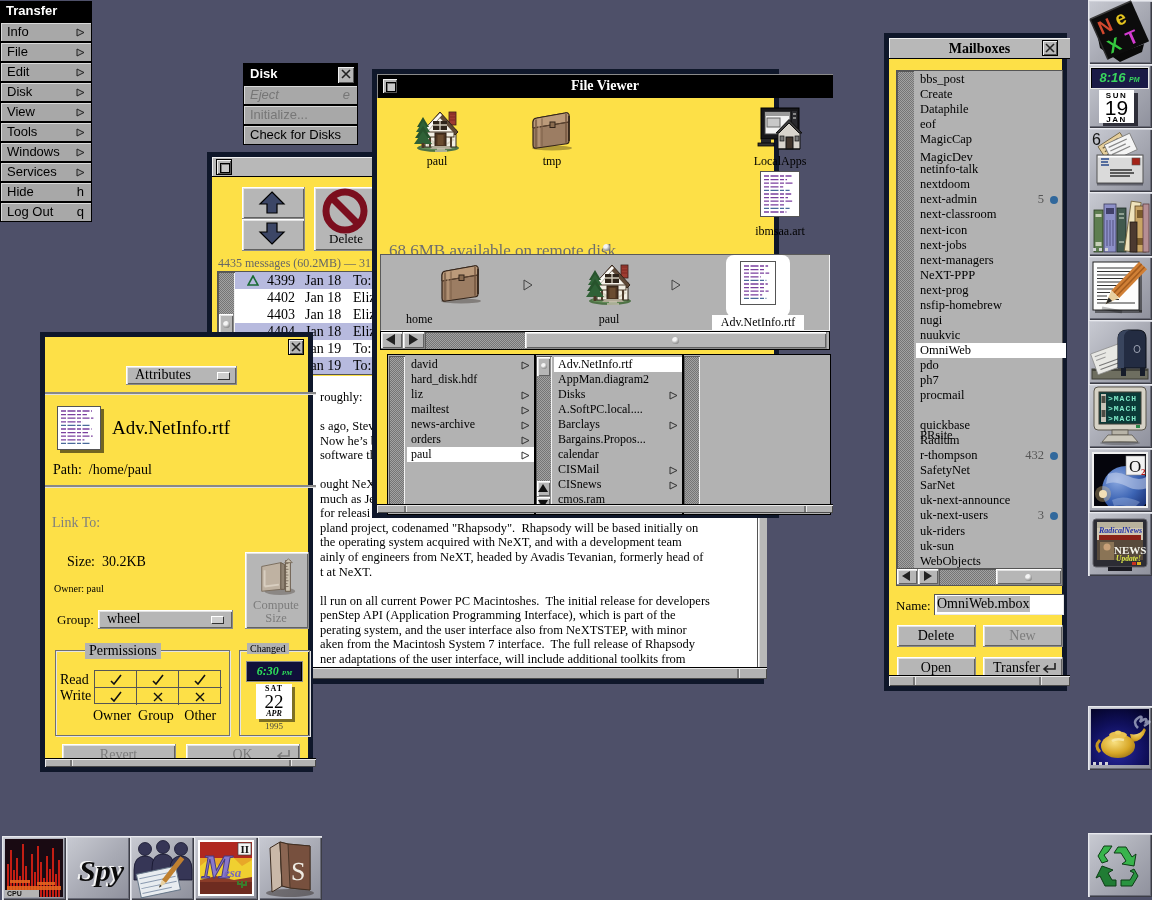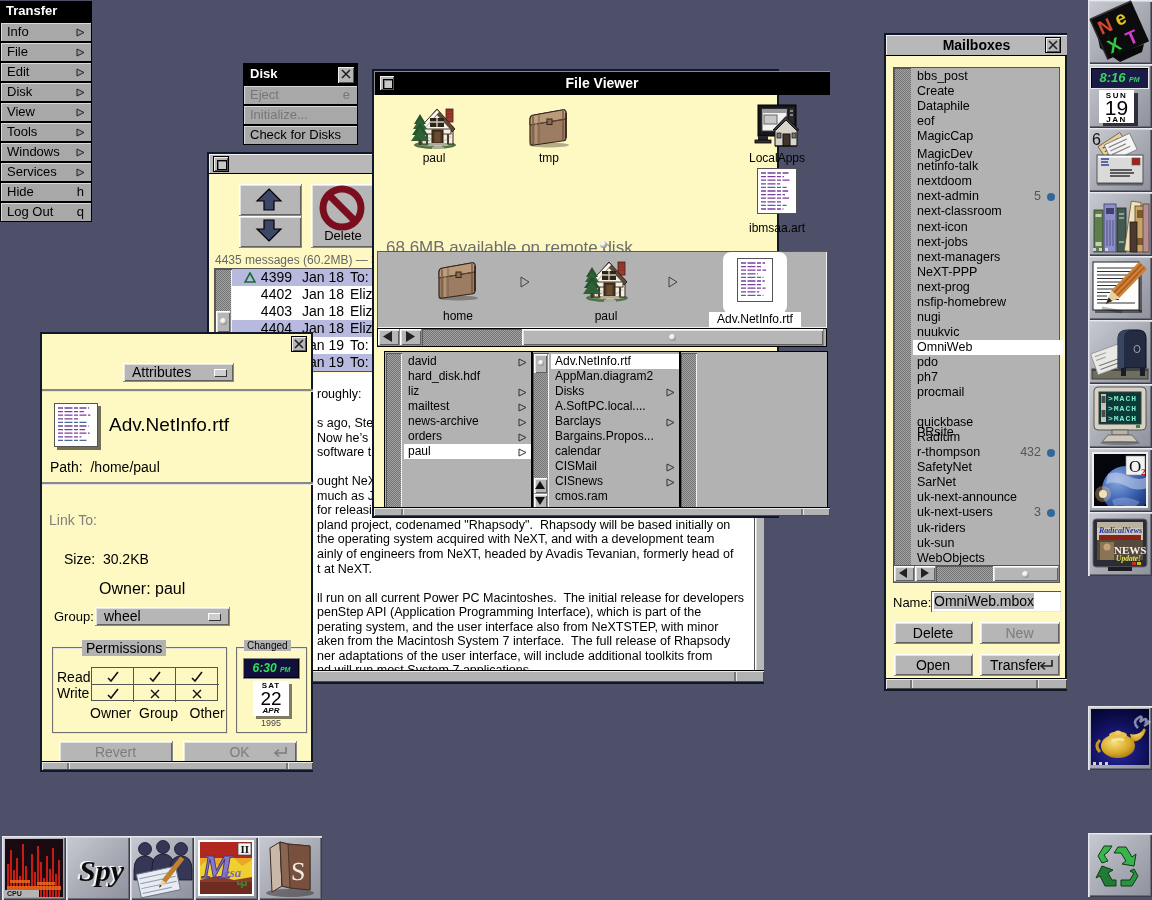--- a/index.html
+++ b/index.html
@@ -1,19 +1,19 @@
 <!DOCTYPE html>
 <html><head>
 <meta charset="utf-8">
 <style>
   html,body{margin:0;padding:0;}
   #desk{position:relative;width:1152px;height:900px;background:#4e5069;overflow:hidden;
         font-family:"Liberation Sans",sans-serif;color:#000;}
   .w{position:absolute;box-sizing:border-box;}
-  .win{background:#fef9c3;border:2px solid #0f172a;}
+  .win{background:#fde047;border:5px solid #0f172a;font-family:Liberation Serif, serif;}
   .tbk{background:#000;color:#fff;font-weight:bold;font-size:14px;text-align:center;
        box-shadow:inset 1px 1px 0 #8a8a8a;}
   .tbg{background:#b8b8b8;color:#000;font-weight:bold;font-size:14px;text-align:center;
        box-shadow:inset 1px 1px 0 #f0f0f0;border-bottom:1px solid #000;}
   .btn{background:#b6b6b6;box-shadow:inset 1px 1px 0 #ffffff, inset 2px 2px 0 #e2e2e2,
        inset -1px -1px 0 #616161;border:1px solid #8a8a8a;border-top:none;border-left:none;}
   .sunk{box-shadow:inset 1px 1px 0 #5a5a5a, inset -1px -1px 0 #f2f2f2;}
   .tex{background-image:conic-gradient(#a2a2a2 25%,#757575 0 50%,#a2a2a2 0 75%,#757575 0);
        background-size:2px 2px;}
   .dimple{width:7px;height:7px;border-radius:50%;
@@ -206,21 +206,21 @@
             <path d="M5 17 Q5 13 9 13 L37 8 Q41 7 41 11 L41 36 Q41 39 37 39 L9 43 Q5 44 5 40 Z" fill="#9c7d63" stroke="#33241a" stroke-width="1.2"></path>
             <path d="M5 17 Q5 13 9 13 L37 8 Q41 7 41 11 L41 17 L5 23 Z" fill="#bb9a7a" stroke="#33241a" stroke-width="1"></path>
             <path d="M5 23 L41 17" stroke="#5d4430" stroke-width="1.2"></path>
             <path d="M8 14.5 L8 42" stroke="#7c6048" stroke-width="1.6"></path>
             <path d="M11 14 L11 41.7" stroke="#c4a484" stroke-width="1"></path>
             <path d="M14 13.4 L14 41.2" stroke="#7c6048" stroke-width="1"></path>
             <rect x="22" y="17" width="5" height="5.5" fill="#8a6c50" stroke="#33241a" stroke-width="1"></rect>
             <path d="M41 11 L41 36" stroke="#33241a" stroke-width="1.6"></path>
             <path d="M38 9 L38 37.8" stroke="#6a4c36" stroke-width="1.2"></path>
           </svg></div>
-    <div class="lbl" style="left:26px;top:58px;width:110px;text-align:center;font-size:12px;">home</div>
+    <div class="lbl" style="left:26px;top:58px;width:110px;text-align:left;font-size:12px;">home</div>
     <svg class="w" style="left:142px;top:24px;" width="12" height="14">
           <polygon points="2,2 10,7 2,12" fill="#b2b2b2" stroke="#444"></polygon>
         </svg>
     <div class="w" id="ic-paul2" style="left:205px;top:4px;width:48px;height:48px;"><svg width="100%" height="100%" viewBox="0 0 48 48">
             <ellipse cx="25" cy="43" rx="21" ry="4" fill="#4f7246"></ellipse>
             <ellipse cx="25" cy="42" rx="18" ry="3" fill="#67905c"></ellipse>
             <rect x="36" y="7" width="7" height="13" fill="#9e3c32" stroke="#3a1a16" stroke-width="0.8"></rect>
             <path d="M37 9 h5 M37 12 h5 M37 15 h5" stroke="#7a2420" stroke-width="0.8"></path>
             <rect x="12" y="25" width="31" height="17" fill="#f2efe4" stroke="#33291e" stroke-width="1"></rect>
             <path d="M13 26 L20 30 L16 34 L22 38 L14 40" stroke="#d8d2c0" stroke-width="2" fill="none"></path>
@@ -366,21 +366,21 @@
   <div class="menuit">Hide<span style="position:absolute;right:7px;">h</span></div>
   <div class="menuit">Log Out<span style="position:absolute;right:7px;">q</span></div>
 </div>
 
 <div class="w" style="left:243px;top:63px;width:115px;border:1px solid #000;background:#000;">
   <div style="height:20px;background:#000;color:#fff;font-weight:bold;font-size:13px;line-height:20px;padding-left:6px;position:relative;">Disk
     <div class="xbtn" style="position:absolute;right:2px;top:2px;"><svg width="14" height="14">
             <path d="M3 3 L11 11 M11 3 L3 11" stroke="#222" stroke-width="1.6"></path>
           </svg></div>
   </div>
-  <div class="menuit" style="color:#777;">Eject<span style="position:absolute;right:7px;">e</span></div>
+  <div class="menuit" style="color:#777;font-style:italic;">Eject<span style="position:absolute;right:7px;">e</span></div>
   <div class="menuit" style="color:#777;">Initialize...</div>
   <div class="menuit">Check for Disks</div>
 </div>
 
 <div class="w win" style="left:40px;top:332px;width:273px;height:440px;">
   <div class="w xbtn" style="right:4px;top:2px;"><svg width="14" height="14">
           <path d="M3 3 L11 11 M11 3 L3 11" stroke="#222" stroke-width="1.6"></path>
         </svg></div>
   <div class="w btn" style="left:81px;top:29px;width:111px;height:19px;font-size:14px;line-height:18px;">
     <span style="padding-left:9px;">Attributes</span>
@@ -398,25 +398,37 @@
           <line x1="4" y1="26.6" x2="31" y2="26.6" stroke="#7a3f9e" stroke-width="1.3" stroke-dasharray="5 1.5 8 1.5 4 1.5 7 1.5"></line>
           <line x1="4" y1="30.200000000000003" x2="35.68" y2="30.200000000000003" stroke="#7a3f9e" stroke-width="1.3" stroke-dasharray="5 1.5 8 1.5 4 1.5 7 1.5"></line>
           <line x1="4" y1="33.800000000000004" x2="27.400000000000002" y2="33.800000000000004" stroke="#7a3f9e" stroke-width="1.3" stroke-dasharray="5 1.5 8 1.5 4 1.5 7 1.5"></line>
           <line x1="4" y1="37.400000000000006" x2="32.8" y2="37.400000000000006" stroke="#4a6a9a" stroke-width="1.3" stroke-dasharray="5 1.5 8 1.5 4 1.5 7 1.5"></line>
         </svg></div>
   <div class="lbl" style="left:67px;top:80px;font-size:19px;">Adv.NetInfo.rtf</div>
   <div class="lbl" style="left:8px;top:125px;font-size:14px;">Path:&nbsp;&nbsp;/home/paul</div>
   <div class="w" style="left:0;top:148px;width:271px;height:2px;background:#888;box-shadow:0 1px 0 #e0e0e0;"></div>
   <div class="lbl" style="left:7px;top:178px;font-size:14px;color:#7f7f7f;">Link To:</div>
   <div class="lbl" style="left:22px;top:217px;font-size:14px;">Size:&nbsp; 30.2KB</div>
-  <div class="lbl" style="left:9px;top:246px;font-size:16px;margin-left:48px;">Owner: paul</div>
+  <div class="lbl" style="left:9px;top:246px;font-size:10px;">Owner: paul</div>
   <div class="lbl" style="left:12px;top:275px;font-size:13px;">Group:</div>
   <div class="w btn" style="left:53px;top:273px;width:135px;height:19px;font-size:14px;line-height:18px;">
     <span style="padding-left:9px;">wheel</span>
     <div class="w" style="right:9px;top:6px;width:12px;height:7px;background:#cecece;box-shadow:1px 1px 0 #333, inset 1px 1px 0 #fff;"></div>
+  </div>
+  <div class="w btn" style="left:200px;top:215px;width:64px;height:77px;">
+    <div class="w" id="ic-csize" style="left:11px;top:3px;width:42px;height:42px;"><svg width="100%" height="100%" viewBox="0 0 44 44">
+            <ellipse cx="25" cy="38" rx="16" ry="4" fill="rgba(60,50,40,0.35)"></ellipse>
+            <polygon points="6,12 26,8 26,36 6,38" fill="#bfb2a2" stroke="#7a6c5c" stroke-width="1"></polygon>
+            <polygon points="26,8 30,10 30,36 26,36" fill="#8f8272" stroke="#6a5c4c" stroke-width="1"></polygon>
+            <path d="M9 16 L9 33 M9 33 L24 31" fill="none" stroke="#d8cec0" stroke-width="2"></path>
+            <rect x="31" y="6" width="5" height="32" fill="#cfc5b2" stroke="#6a5c4c"></rect>
+            <path d="M31 9 h3 M31 12 h2 M31 15 h3 M31 18 h2 M31 21 h3 M31 24 h2 M31 27 h3 M31 30 h2 M31 33 h3" stroke="#6a5c4c" stroke-width="0.8"></path>
+            <polygon points="34,4 38,8 30,8" fill="#cfc5b2" stroke="#6a5c4c" stroke-width="0.8"></polygon>
+          </svg></div>
+    <div class="lbl" style="left:0;top:47px;width:62px;text-align:center;font-size:12.5px;color:#7c7c7c;line-height:13px;">Compute<br>Size</div>
   </div>
 
   <div class="w" style="left:10px;top:313px;width:175px;height:86px;border:1px solid #707070;box-shadow:inset 1px 1px 0 #e4e4e4, 1px 1px 0 #e4e4e4;"></div>
   <div class="lbl" style="left:40px;top:306px;background:#b2b2b2;padding:0 4px;font-size:14px;">Permissions</div>
   <div class="w" style="left:49px;top:333px;width:127px;height:34px;border:1px solid #555;">
     <div class="w" style="left:0px;top:16px;width:127px;height:1px;background:#555;"></div>
     <div class="w" style="left:41px;top:0;width:1px;height:34px;background:#555;"></div>
     <div class="w" style="left:83px;top:0;width:1px;height:34px;background:#555;"></div>
     <svg class="w" style="left:14px;top:3px" width="14" height="11">
           <path d="M2 7 L5 10 L12 1" stroke="#111" stroke-width="1.6" fill="none"></path>

